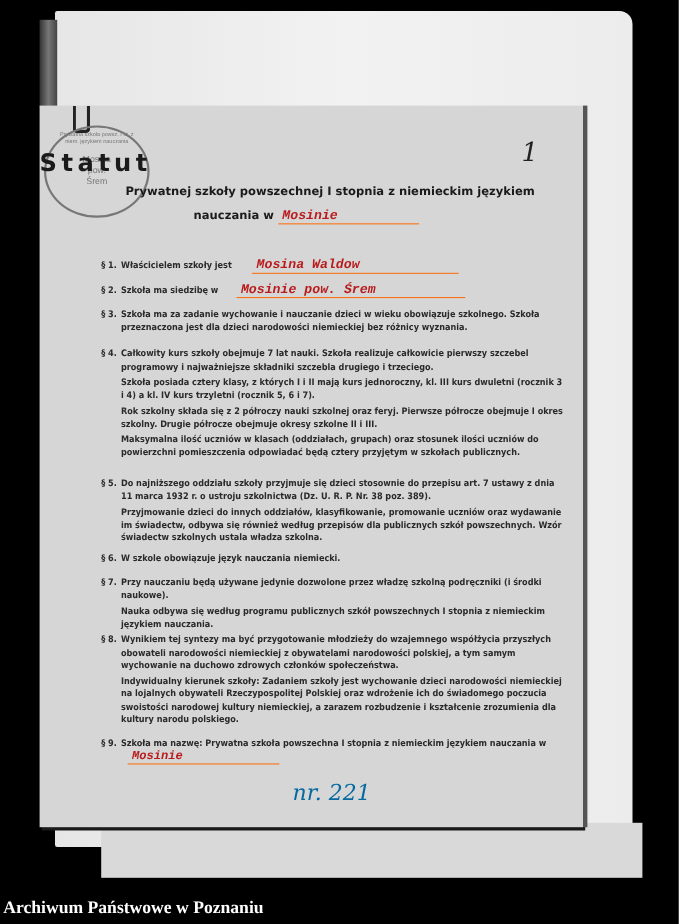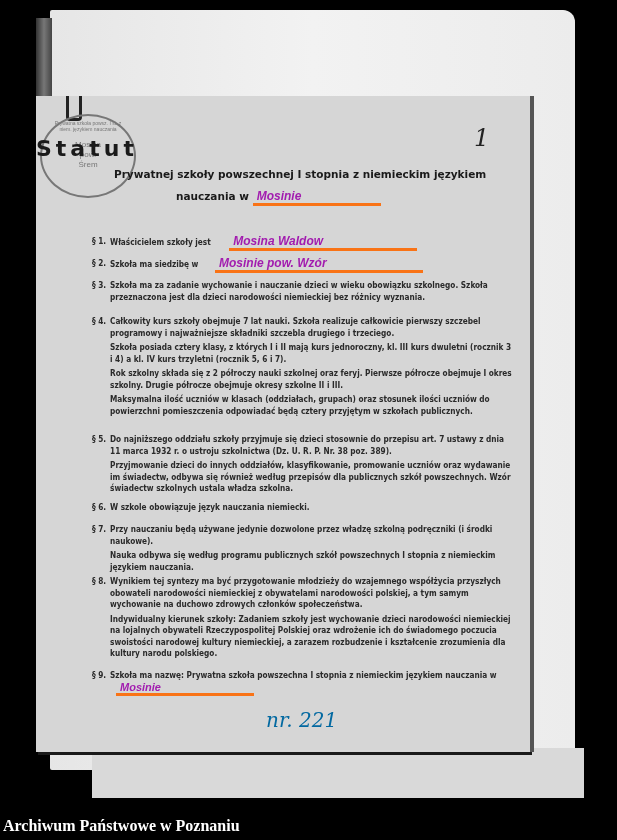--- a/index.html
+++ b/index.html
@@ -50,22 +50,22 @@
     .subtitle {
       position: absolute; left: 66px; top: 72px; font-size: 10.5px; font-weight: bold;
       font-family: "DejaVu Sans", sans-serif;
       margin-left: 12px;
     }
     .subtitle2 {
       position: absolute; left: 140px; top: 93px; font-size: 10.5px; font-weight: bold;
       font-family: "DejaVu Sans", sans-serif;
     }
     .hand {
-      font-family: Liberation Sans, sans-serif; font-style: italic; font-weight: bold;
-      color: #a21caf; display: inline-block; border-bottom: 3px solid #f97316; padding: 0 4px;
+      font-family: Liberation Mono, monospace; font-style: italic; font-weight: bold;
+      color: #b91c1c; display: inline-block; border-bottom: 1px solid #f97316; padding: 0 4px;
     }
     .section { position: absolute; left: 56px; width: 420px; font-size: 8.2px; line-height: 11.5px; font-weight: bold; color: #2a2a2a; font-family: "DejaVu Sans Condensed","DejaVu Sans", sans-serif; }
     .section .num { position:absolute; left:0; top:0; }
     .section .body { margin-left: 18px; }
     .section p { margin: 0 0 3px 0; }
     .nr {
       position: absolute; left: 230px; top: 612px; font-family: "DejaVu Serif", serif;
       font-style: italic; font-size: 20px; color: #0369a1;
     }
     .footer {
@@ -104,28 +104,28 @@
     <div class="body">
       <span>Właścicielem szkoły jest</span>
       <span class="hand" style="font-size:12px;min-width:180px;margin-left:16px;">Mosina Waldow</span>
     </div>
   </div>
 
   <div class="section" style="top:162px;">
     <span class="num">§ 2.</span>
     <div class="body">
       <span>Szkoła ma siedzibę w</span>
-      <span class="hand" style="font-size:12px;min-width:200px;margin-left:14px;">Mosinie pow. Wzór</span>
+      <span class="hand" style="font-size:12px;min-width:200px;margin-left:14px;">Mosinie pow. Śrem</span>
     </div>
   </div>
 
   <div class="section" style="top:184px;">
     <span class="num">§ 3.</span>
     <div class="body">
-        <p>Szkoła ma za zadanie wychowanie i nauczanie dzieci w wieku obowiązku szkolnego. Szkoła przeznaczona jest dla dzieci narodowości niemieckiej bez różnicy wyznania.</p>
+        <p>Szkoła ma za zadanie wychowanie i nauczanie dzieci w wieku obowiązuje szkolnego. Szkoła przeznaczona jest dla dzieci narodowości niemieckiej bez różnicy wyznania.</p>
       </div>
   </div>
 
   <div class="section" style="top:220px;">
     <span class="num">§ 4.</span>
     <div class="body">
       <p>Całkowity kurs szkoły obejmuje 7 lat nauki. Szkoła realizuje całkowicie pierwszy szczebel programowy i najważniejsze składniki szczebla drugiego i trzeciego.</p>
       <p>Szkoła posiada cztery klasy, z których I i II mają kurs jednoroczny, kl. III kurs dwuletni (rocznik 3 i 4) a kl. IV kurs trzyletni (rocznik 5, 6 i 7).</p>
       <p>Rok szkolny składa się z 2 półroczy nauki szkolnej oraz feryj. Pierwsze półrocze obejmuje I okres szkolny. Drugie półrocze obejmuje okresy szkolne II i III.</p>
       <p>Maksymalna ilość uczniów w klasach (oddziałach, grupach) oraz stosunek ilości uczniów do powierzchni pomieszczenia odpowiadać będą cztery przyjętym w szkołach publicznych.</p>

